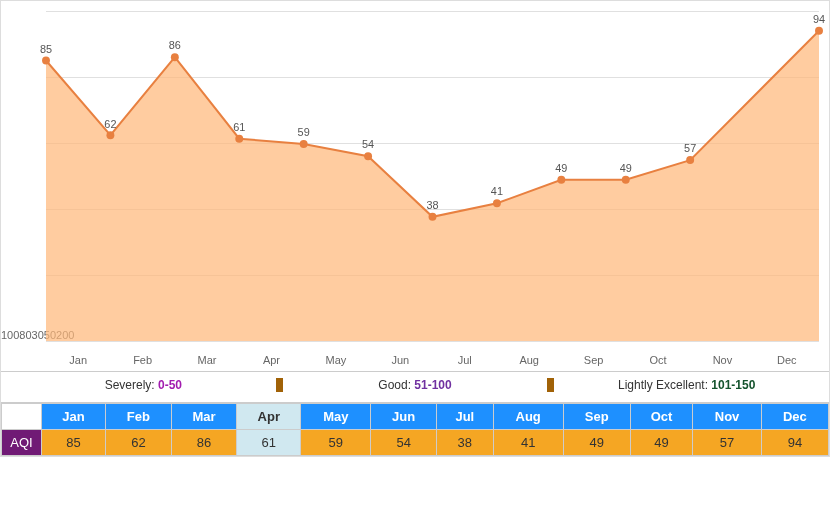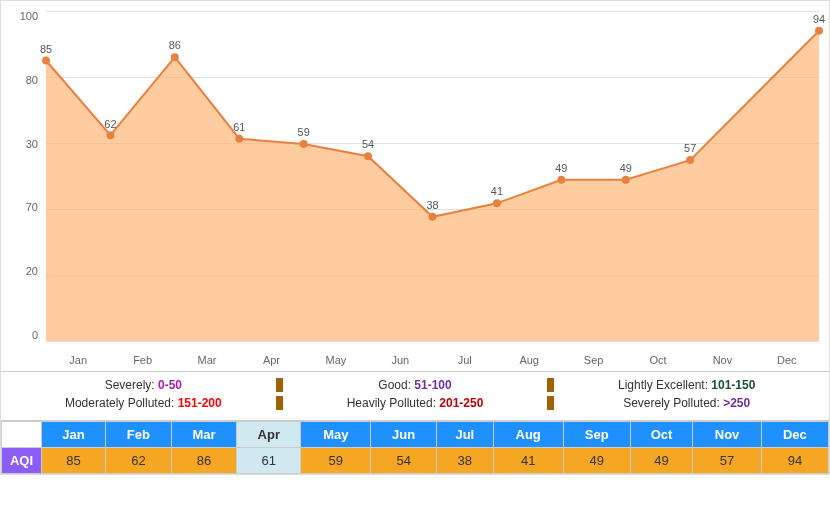--- a/index.html
+++ b/index.html
@@ -20,21 +20,21 @@
       height: 370px;
       padding: 10px 10px 30px 45px;
     }
     .y-axis {
       position: absolute;
       left: 0;
       top: 10px;
       bottom: 30px;
       width: 42px;
       display: flex;
-      flex-direction: column;
+      flex-direction: row;
       justify-content: space-between;
       align-items: flex-end;
       padding-right: 5px;
     }
     .y-label {
       font-size: 11px;
       color: #666;
       line-height: 1;
     }
     .chart-inner {
@@ -112,23 +112,23 @@
       border: 1px solid #ccc;
       text-align: center;
       padding: 5px 4px;
     }
     .data-table th.month-header {
       background: #1e90ff;
       color: white;
       font-weight: bold;
     }
     .data-table td.row-label {
-      background: #8b5cf6;
+      background: #701a75;
       color: white;
-      font-weight: bold;
+      font-weight: normal;
     }
     .data-table td.aqi-value {
       background: #f5a623;
       color: #333;
       font-weight: normal;
     }
     .data-table th.apr-header, .data-table td.apr-value {
       background: #d0e8f0;
     }
   </style>
@@ -136,21 +136,21 @@
 <body>
 
 <div class="container">
 
   <div class="chart-area">
 
     <div class="y-axis">
       <span class="y-label">100</span>
       <span class="y-label">80</span>
       <span class="y-label">30</span>
-      <span class="y-label">70</span>
+      <span class="y-label">50</span>
       <span class="y-label">20</span>
       <span class="y-label">0</span>
     </div>
 
     <div class="chart-inner">
 
       <div class="grid-lines">
         <div class="grid-line" style="top: 0%;"></div>
         <div class="grid-line" style="top: 20%;"></div>
         <div class="grid-line" style="top: 40%;"></div>
@@ -240,31 +240,20 @@
   <div class="legend-area">
     <div class="legend-row">
       <div class="legend-item">
         <span class="label-key">Severely: </span><span class="excellent">0-50</span>
       </div>
       <div class="legend-item legend-separator">
         <span class="label-key">Good: </span><span class="good">51-100</span>
       </div>
       <div class="legend-item legend-separator">
         <span class="label-key">Lightly Excellent: </span><span class="lightly">101-150</span>
-      </div>
-    </div>
-    <div class="legend-row">
-      <div class="legend-item">
-        <span class="label-key">Moderately Polluted: </span><span class="moderate">151-200</span>
-      </div>
-      <div class="legend-item legend-separator">
-        <span class="label-key">Heavily Polluted: </span><span class="heavily">201-250</span>
-      </div>
-      <div class="legend-item legend-separator">
-        <span class="label-key">Severely Polluted: </span><span class="severely">&gt;250</span>
       </div>
     </div>
   </div>
 
   <div class="table-area">
     <table class="data-table">
       <thead>
         <tr>
           <th style="background:#fff; color:#333; font-size:12px; width:40px;"></th>
           <th class="month-header">Jan</th>

